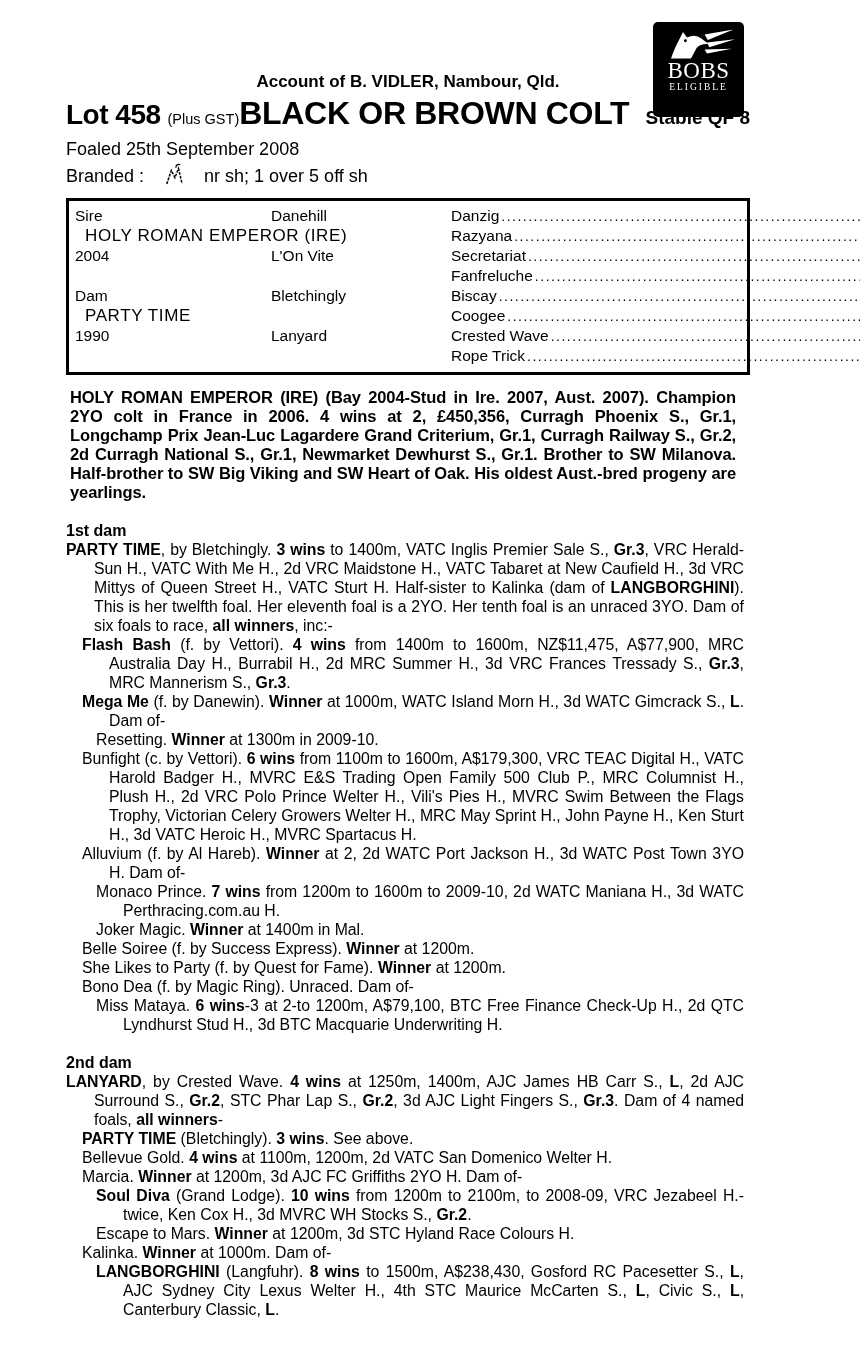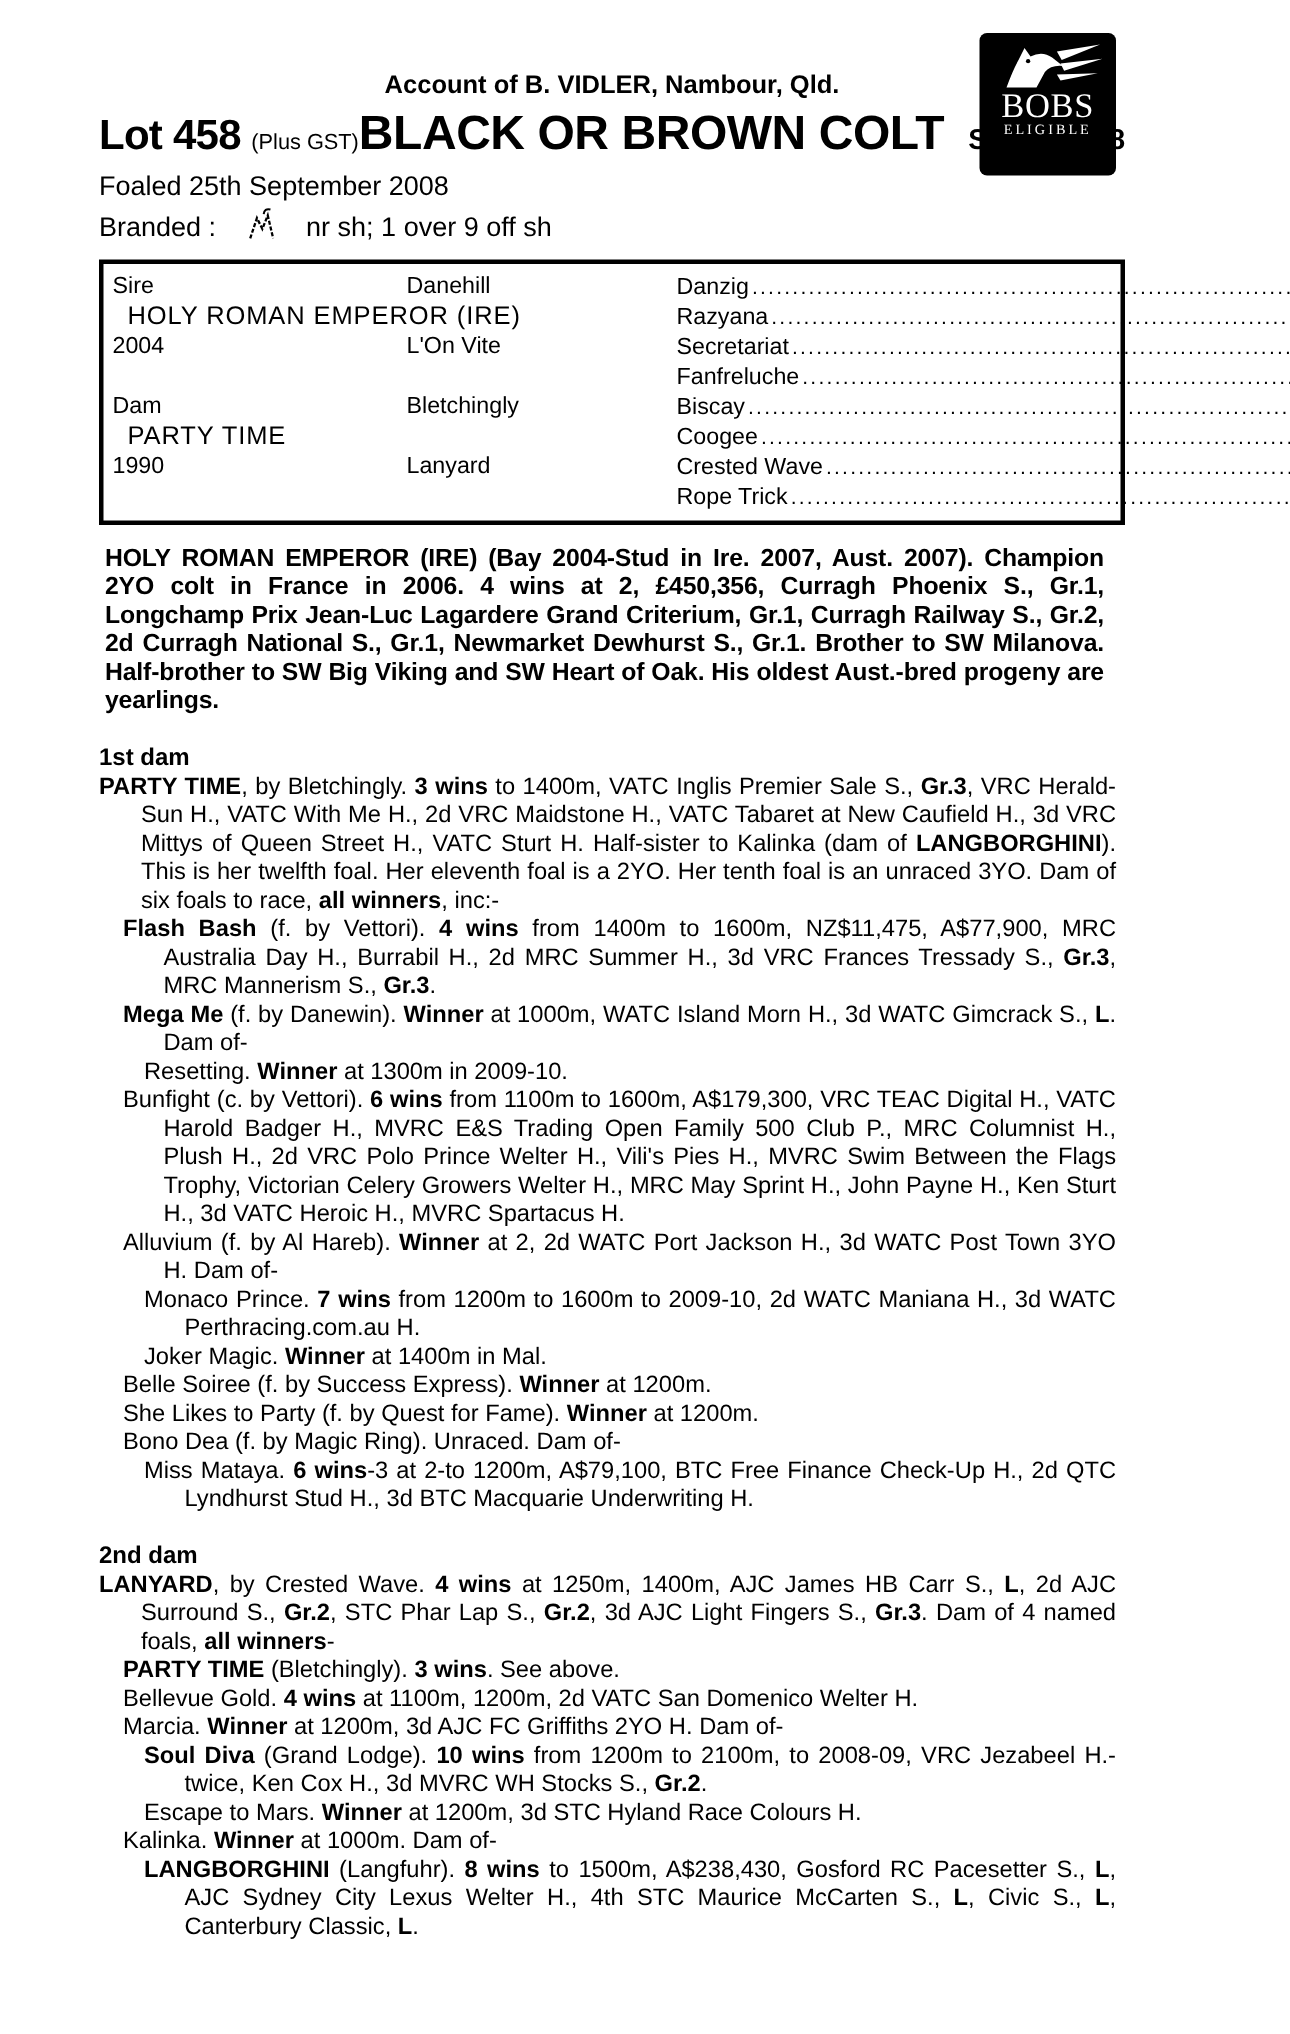--- a/index.html
+++ b/index.html
@@ -2,21 +2,21 @@
 <html><head>
 <meta charset="utf-8">
 <style>
   html,body { margin:0; padding:0; background:#fff; }
   body { width:860px; height:1356px; color:#000;
          font-family:"Liberation Sans", sans-serif; }
   .page { position:relative; width:860px; height:1356px; box-sizing:border-box;
           padding:0 110px 0 66px; overflow:hidden; }
 
   
-  .account { padding-top:47px; text-align:center; font-weight:bold; font-size:17px; line-height:20px; }
+  .account { padding-top:72px; text-align:center; font-weight:bold; font-size:17px; line-height:20px; }
   .lotline { display:flex; align-items:baseline; margin-top:3px; white-space:nowrap; }
   .lot     { font-size:28px; font-weight:bold; letter-spacing:-0.5px; }
   .gst     { font-size:14.5px; margin-left:7px; }
   .colt    { font-size:32px; font-weight:bold; letter-spacing:-0.3px; }
   .stable  { margin-left:auto; font-size:19px; font-weight:bold; }
   .foalline { display:flex; justify-content:space-between; align-items:baseline; margin-top:7px; font-size:18px;flex-direction:column; }
   .branded  { display:flex; align-items:baseline; gap:21px; }
   .brandmark { position:relative; top:3px; }
 
   
@@ -79,21 +79,21 @@
   </div>
 
   <div class="foalline">
     <span>Foaled 25th September 2008</span>
     <span class="branded">
       <span>Branded :</span>
       <svg class="brandmark" width="18" height="22" viewBox="0 0 20 24">
         <path d="M2,23 L7,8 L11,16 L15,6 L19,23" fill="none" stroke="#000" stroke-width="1.7" stroke-dasharray="3,1.4"></path>
         <path d="M12,5 Q12.5,0.5 17,1.6" fill="none" stroke="#000" stroke-width="1.5"></path>
       </svg>
-      <span>nr sh; 1 over 9 off sh</span>
+      <span>nr sh; 1 over 5 off sh</span>
     </span>
   </div>
 
   <div class="ped">
     <div class="gc1 gr1">Sire</div>
     <div class="span2 gr2 bname">HOLY ROMAN EMPEROR (IRE)</div>
     <div class="gc1 gr3">2004</div>
     <div class="gc2 gr1">Danehill</div>
     <div class="gc2 gr3">L'On Vite</div>
 

